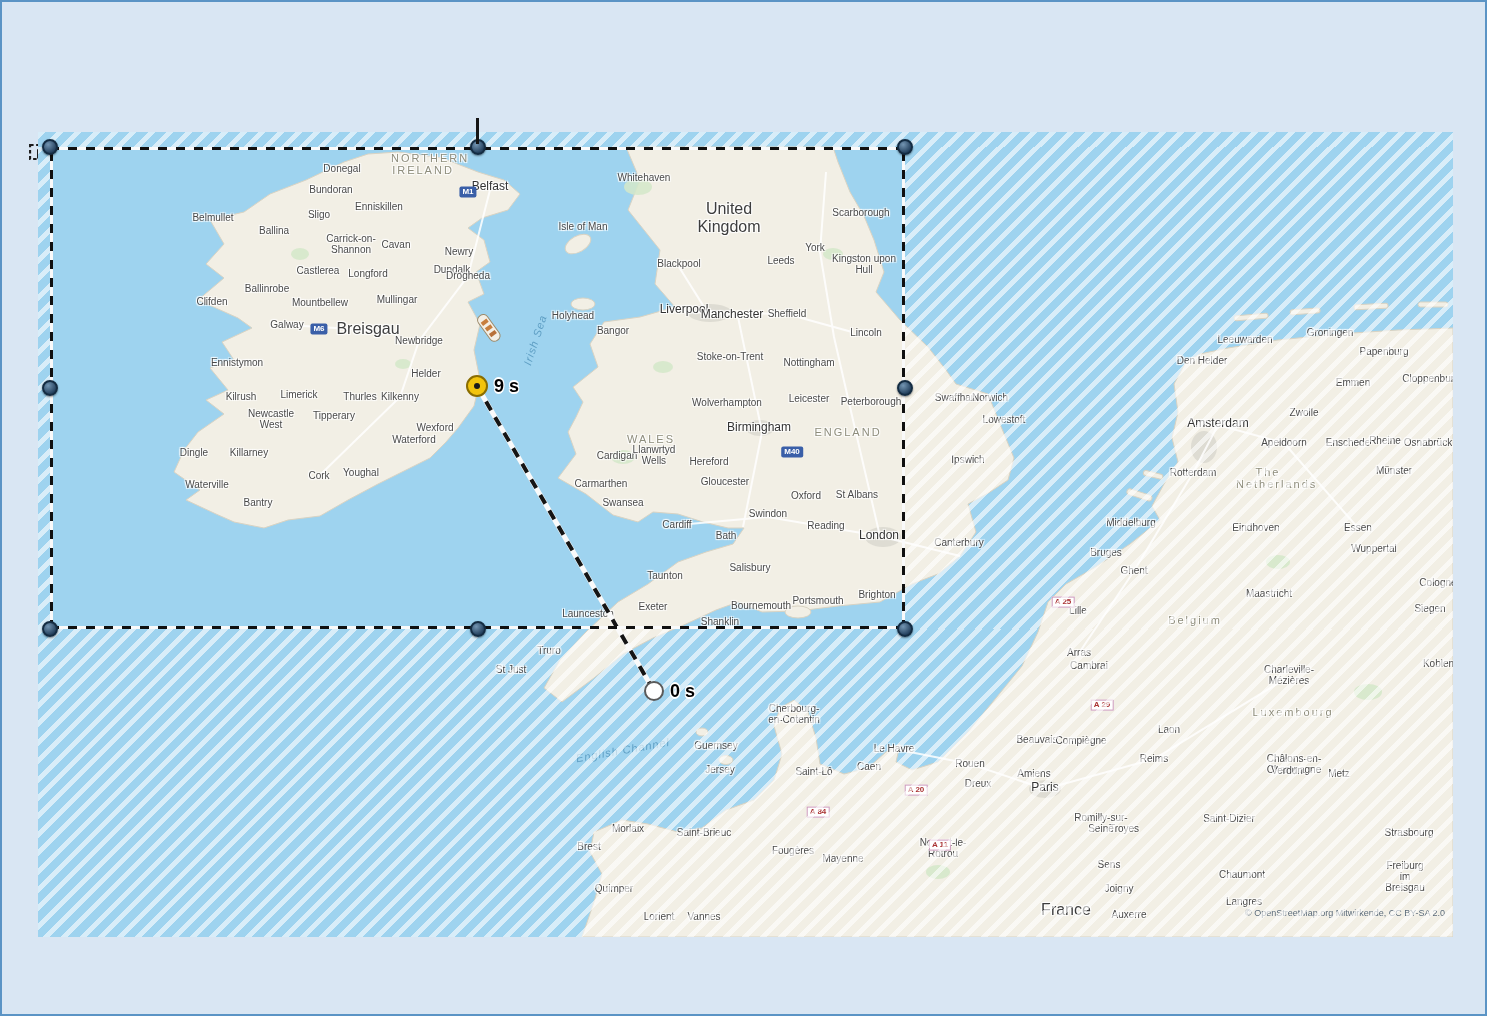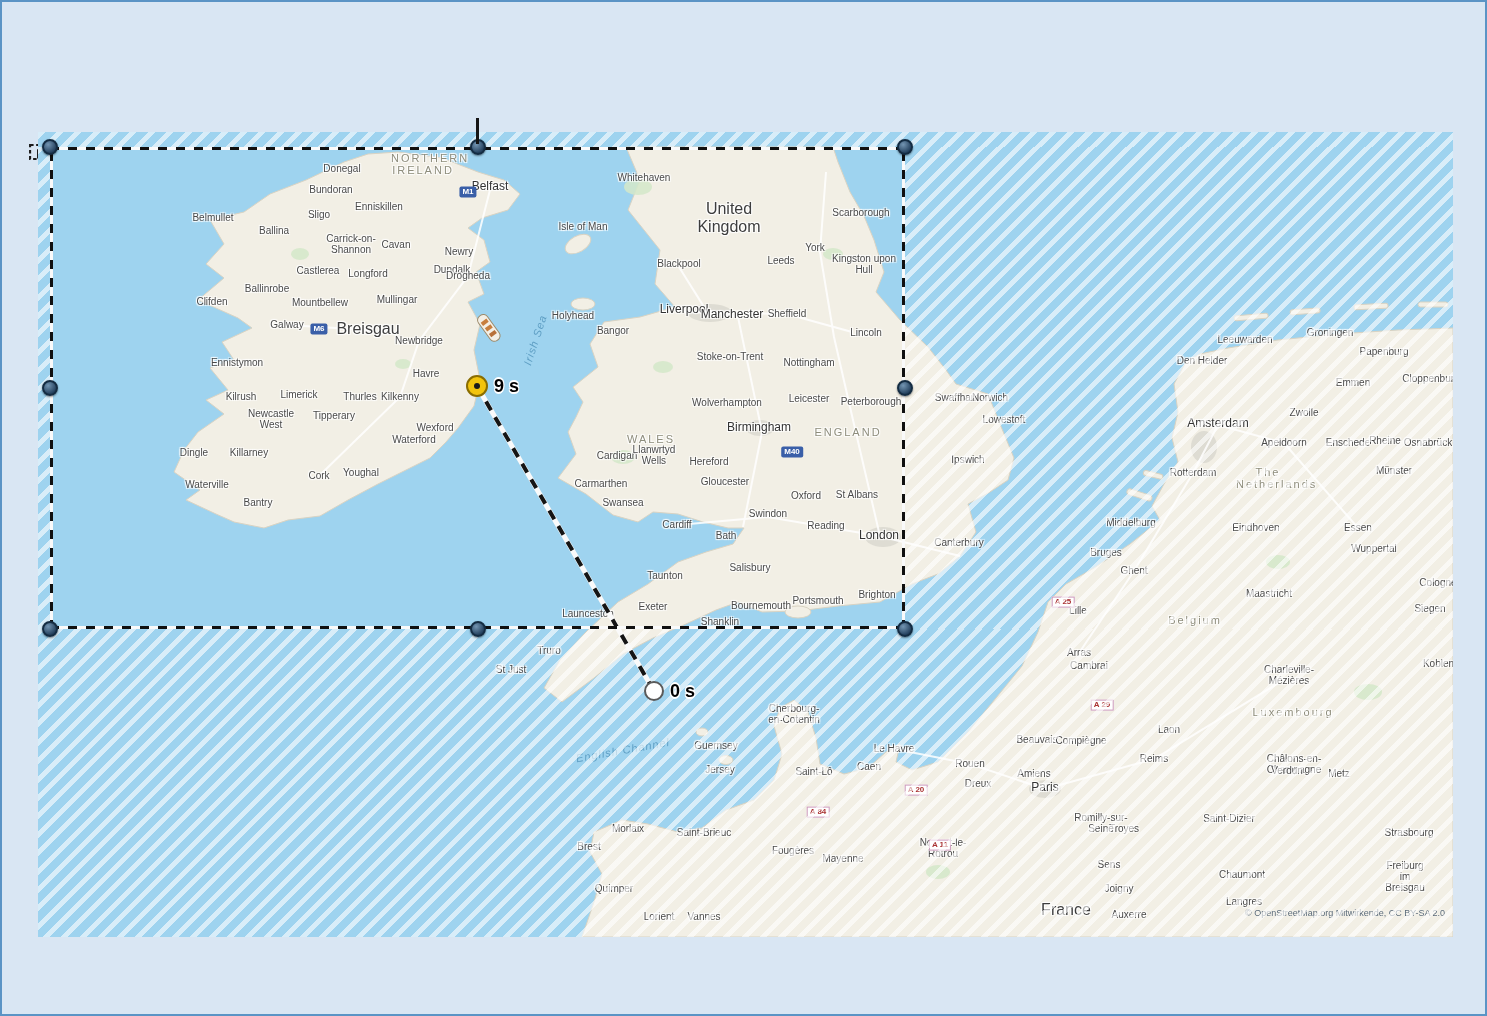--- a/index.html
+++ b/index.html
@@ -251,21 +251,21 @@
         <div class="map-label town" style="left: 280px; top: 138px;">Castlerea</div>
         <div class="map-label town" style="left: 330px; top: 141px;">Longford</div>
         <div class="map-label town" style="left: 430px; top: 143px;">Drogheda</div>
         <div class="map-label town" style="left: 229px; top: 156px;">Ballinrobe</div>
         <div class="map-label town" style="left: 174px; top: 169px;">Clifden</div>
         <div class="map-label town" style="left: 282px; top: 170px;">Mountbellew</div>
         <div class="map-label town" style="left: 359px; top: 167px;">Mullingar</div>
         <div class="map-label town" style="left: 249px; top: 192px;">Galway</div>
         <div class="map-label town" style="left: 381px; top: 208px;">Newbridge</div>
         <div class="map-label town" style="left: 199px; top: 230px;">Ennistymon</div>
-        <div class="map-label town" style="left: 388px; top: 241px;">Havre</div>
+        <div class="map-label town" style="left: 388px; top: 241px;">Helder</div>
         <div class="map-label town" style="left: 203px; top: 264px;">Kilrush</div>
         <div class="map-label town" style="left: 261px; top: 262px;">Limerick</div>
         <div class="map-label town" style="left: 322px; top: 264px;">Thurles</div>
         <div class="map-label town" style="left: 362px; top: 264px;">Kilkenny</div>
         <div class="map-label town w" style="left: 233px; top: 287px;">Newcastle West</div>
         <div class="map-label town" style="left: 296px; top: 283px;">Tipperary</div>
         <div class="map-label town" style="left: 397px; top: 295px;">Wexford</div>
         <div class="map-label town" style="left: 376px; top: 307px;">Waterford</div>
         <div class="map-label town" style="left: 156px; top: 320px;">Dingle</div>
         <div class="map-label town" style="left: 211px; top: 320px;">Killarney</div>

